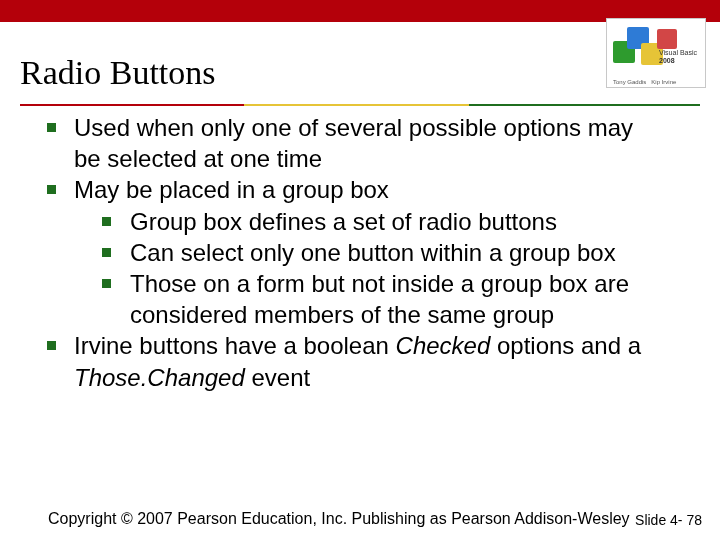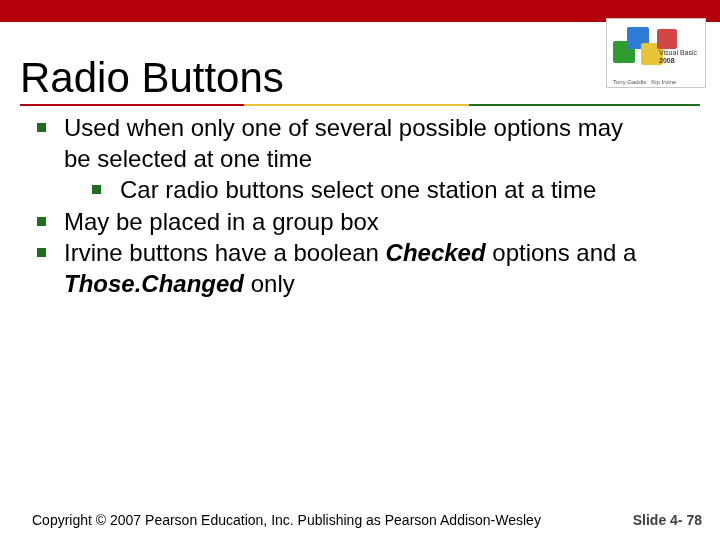--- a/index.html
+++ b/index.html
@@ -54,35 +54,36 @@
     position: absolute;
     left: 6px; bottom: 2px;
     font-size: 6px;
     color: #555;
   }
 
   .title {
     position: absolute;
     left: 20px;
     top: 54px;
-    font-size: 42px;
+    font-size: 34px;
     font-weight: normal;
+    font-family: Liberation Serif, serif;
   }
   .rule {
     position: absolute;
     left: 20px;
     top: 104px;
     width: 680px;
     height: 2px;
   }
   .rule svg { width: 680px; height: 2px; display: block; }
 
   .content {
     position: absolute;
-    left: 10px;
+    left: 20px;
     top: 112px;
     width: 640px;
     font-size: 24px;
     line-height: 1.3;
   }
   ul.outer, ul.inner {
     list-style: none;
     margin: 0;
     padding: 0;
   }
@@ -107,36 +108,36 @@
   }
   ul.inner > li::before {
     content: "";
     position: absolute;
     left: 28px;
     top: 11px;
     width: 9px;
     height: 9px;
     background: #1f6e1f;
   }
-  .ital { font-style: italic; font-weight: bold; }
+  .ital { font-style: italic; }
 
   .footer-left {
     position: absolute;
-    left: 32px;
+    left: 48px;
     bottom: 12px;
-    font-size: 14px;
+    font-size: 16px;
     color: #000;
   }
   .footer-right {
     position: absolute;
     right: 18px;
     bottom: 12px;
     font-size: 14px;
-    font-weight: bold;
-    color: #404040;
+    font-weight: normal;
+    color: #000000;
   }
 </style>
 </head>
 <body>
 
 <div class="slide">
 
   <div class="top-bar"></div>
 
   <div class="logo">
@@ -166,31 +167,37 @@
         </linearGradient>
       </defs>
       <rect x="0" y="0" width="680" height="2" fill="url(#g)"></rect>
     </svg>
   </div>
 
   <div class="content">
     <ul class="outer">
       <li>
         <span>Used when only one of several possible options may be selected at one time</span>
+      </li>
+      <li>
+        <span>May be placed in a group box</span>
         <ul class="inner">
           <li>
-            <span>Car radio buttons select one station at a time</span>
+            <span>Group box defines a set of radio buttons</span>
+          </li>
+          <li>
+            <span>Can select only one button within a group box</span>
+          </li>
+          <li>
+            <span>Those on a form but not inside a group box are considered members of the same group</span>
           </li>
         </ul>
       </li>
       <li>
-        <span>May be placed in a group box</span>
-      </li>
-      <li>
-        <span><span>Irvine buttons have a boolean </span><span class="ital">Checked</span><span> options and a </span><span class="ital">Those.Changed</span><span> only</span></span>
+        <span><span>Irvine buttons have a boolean </span><span class="ital">Checked</span><span> options and a </span><span class="ital">Those.Changed</span><span> event</span></span>
       </li>
     </ul>
   </div>
 
   <div class="footer-left">Copyright © 2007 Pearson Education, Inc. Publishing as Pearson Addison-Wesley</div>
   <div class="footer-right">Slide 4- 78</div>
 
 </div>
 
 </body></html>

